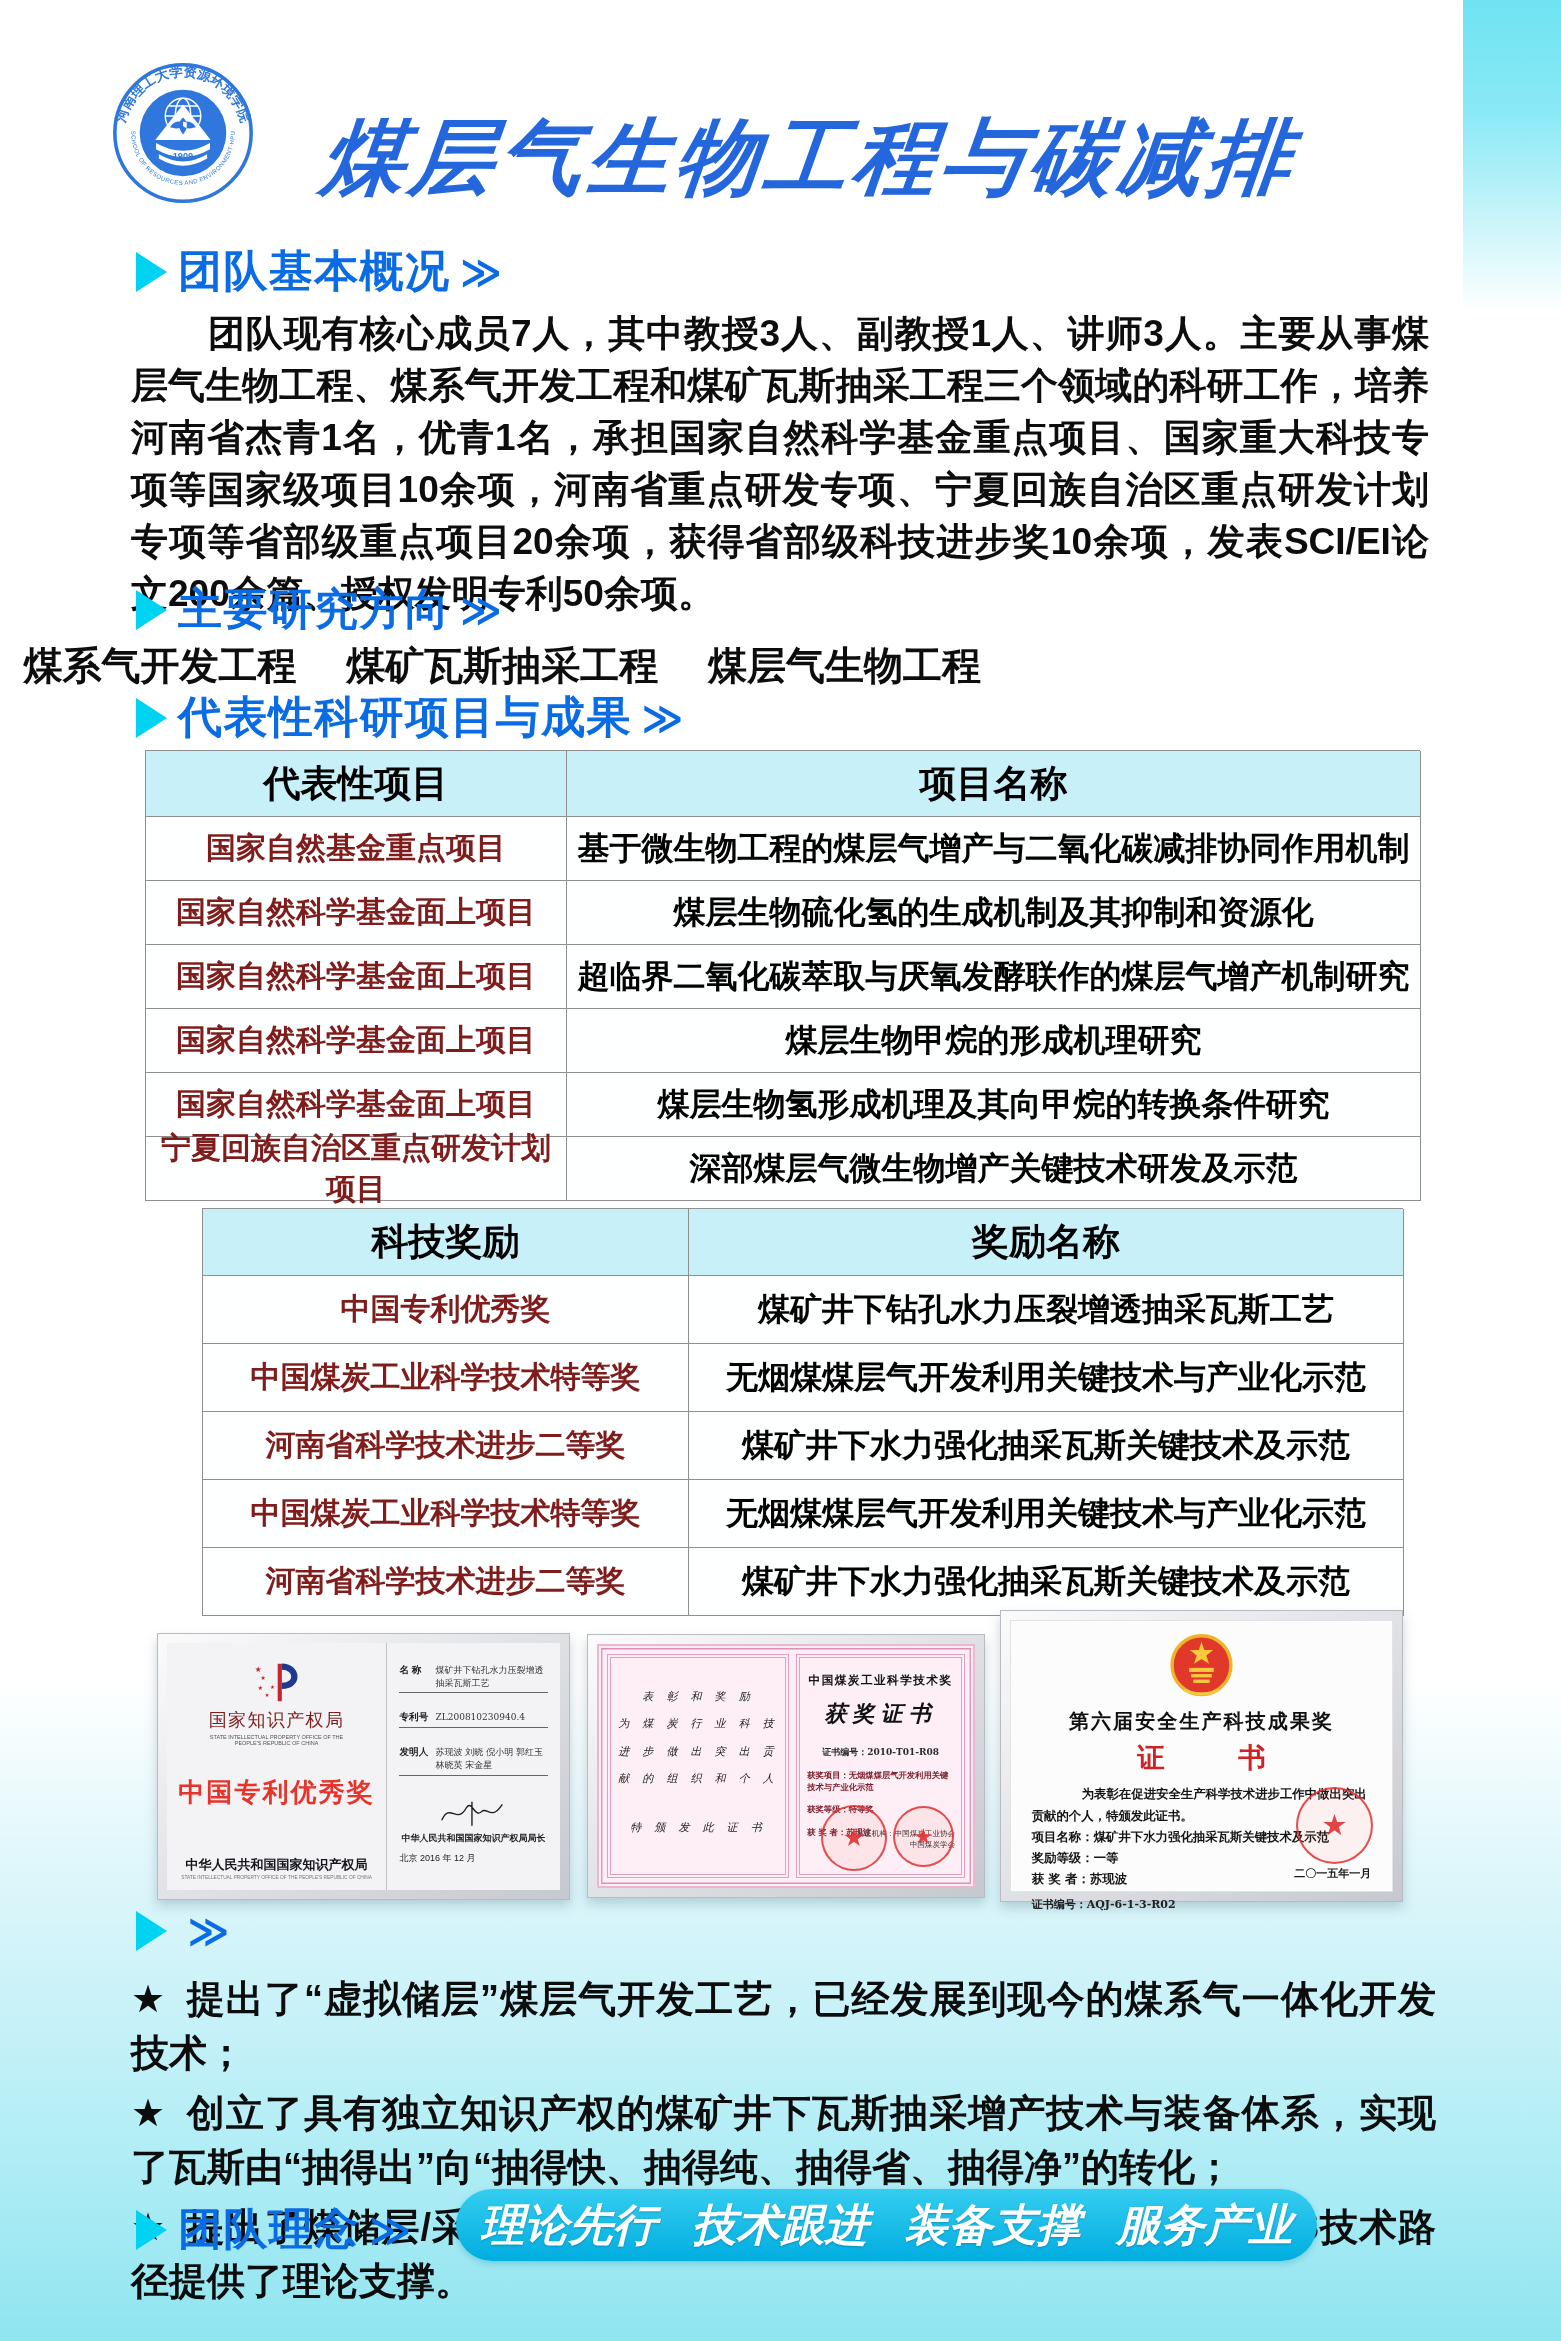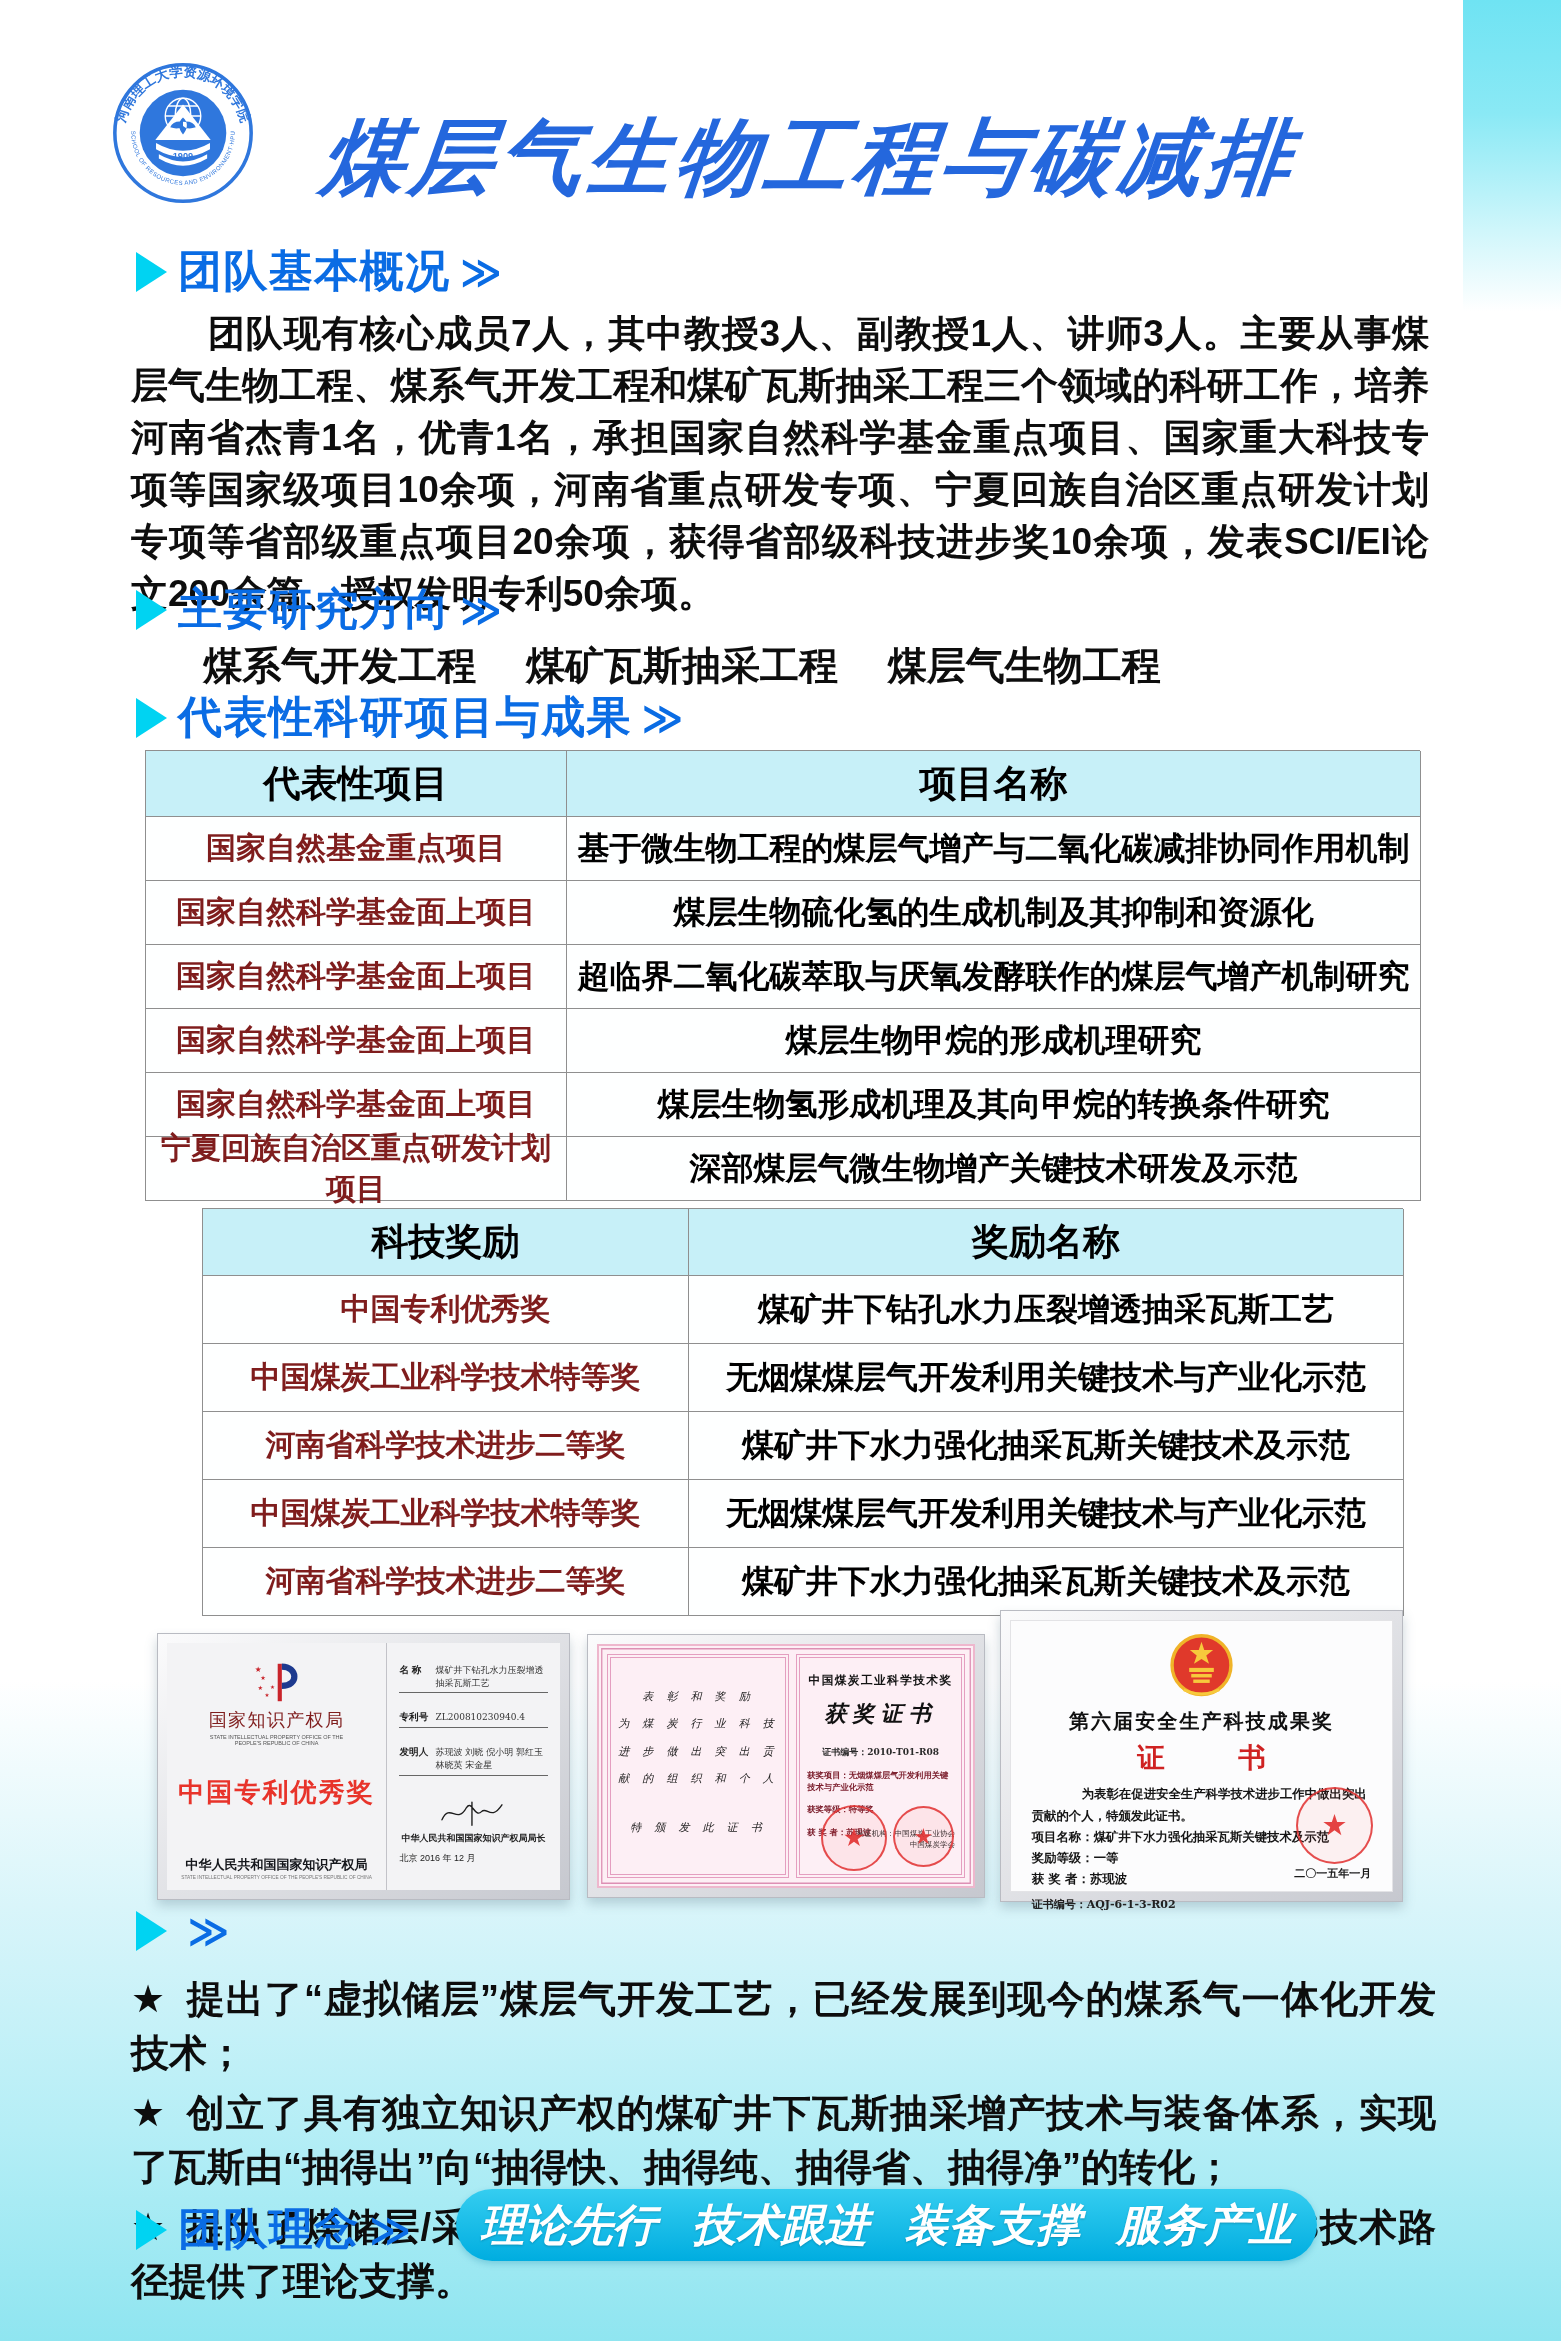--- a/index.html
+++ b/index.html
@@ -26,21 +26,21 @@
   .sech .chev { font-size:40px; font-weight:bold; color:#0a6ce4; margin-left:9.6px; }
   .h-overview  { left:136px; top:242px; }
   .h-direction { left:136px; top:580px; }
   .h-projects  { left:136px; top:688px; }
   .h-services  { left:136px; top:1908px; }
   .h-philosophy{ left:136px; top:2200px; }
 
   .para { position:absolute; left:131px; top:308px; width:1298px; font-size:37px; line-height:52px;
     color:#0d0d0d; font-weight:600; text-align:justify; text-indent:77px; }
 
-  .directions { position:absolute; left:0; top:639px; width:1364px; text-align:center; white-space:nowrap; }
+  .directions { position:absolute; left:0; top:639px; width:1364px; text-align:left; white-space:nowrap; }
   .directions span { font-size:39px; font-weight:bold; color:#0d0d0d; margin:0 23.4px; }
 
   
   .tbl { position:absolute; display:grid; border-top:1.4px solid #8f8f8f; border-left:1.4px solid #8f8f8f;
     background:#feffff; }
   .tbl > div { border-right:1.4px solid #8f8f8f; border-bottom:1.4px solid #8f8f8f;
     display:flex; align-items:center; justify-content:center; text-align:center; padding:2.8px 9.6px; }
   .tbl .th { background:#c7f0f8; font-size:37px; font-weight:bold; color:#000; }
   .tbl .c1 { font-size:30px; font-weight:600; color:#7f1d1d; }
   .tbl .c2 { font-size:32px; font-weight:600; color:#000; }

